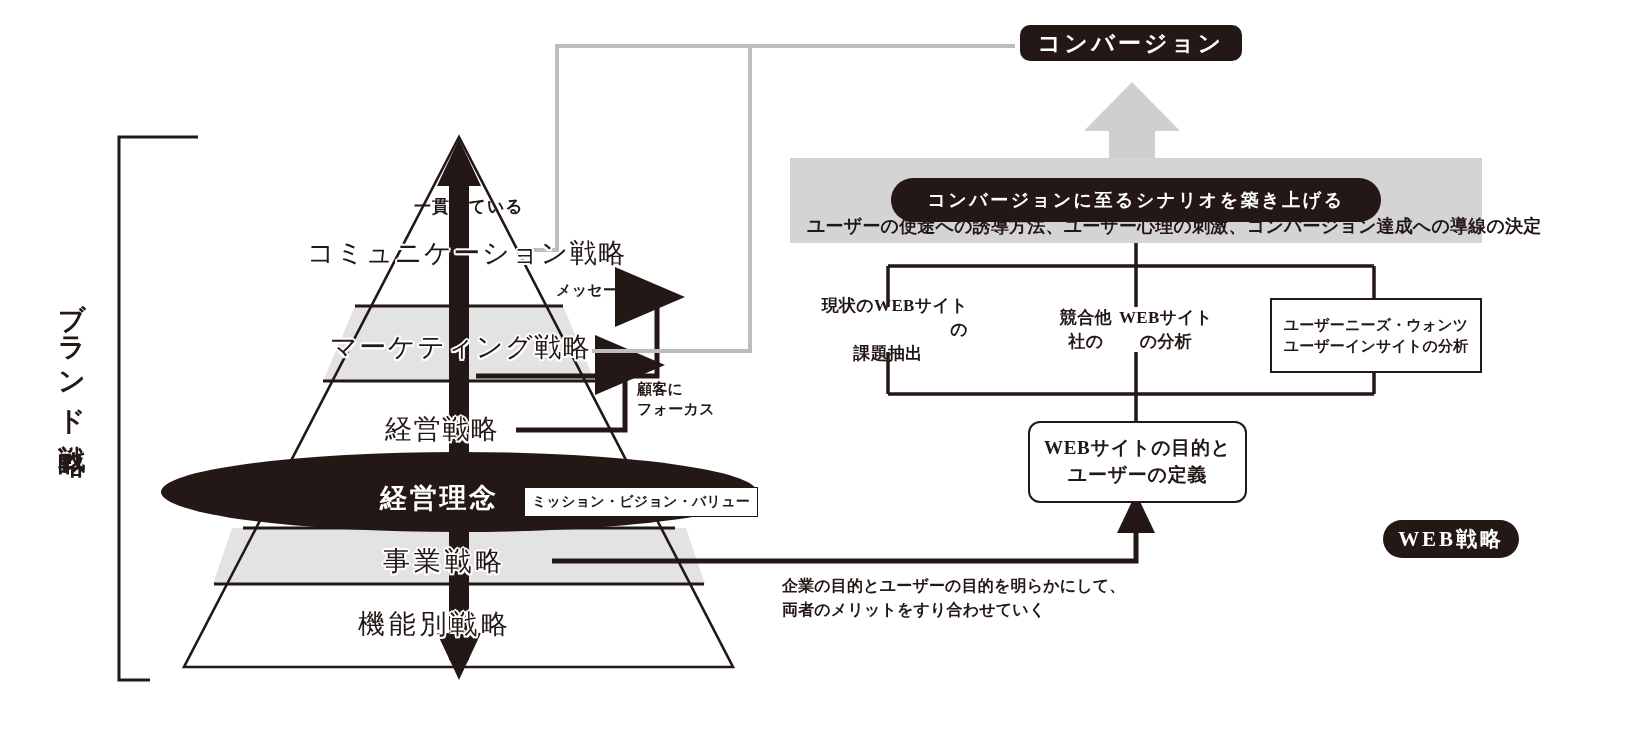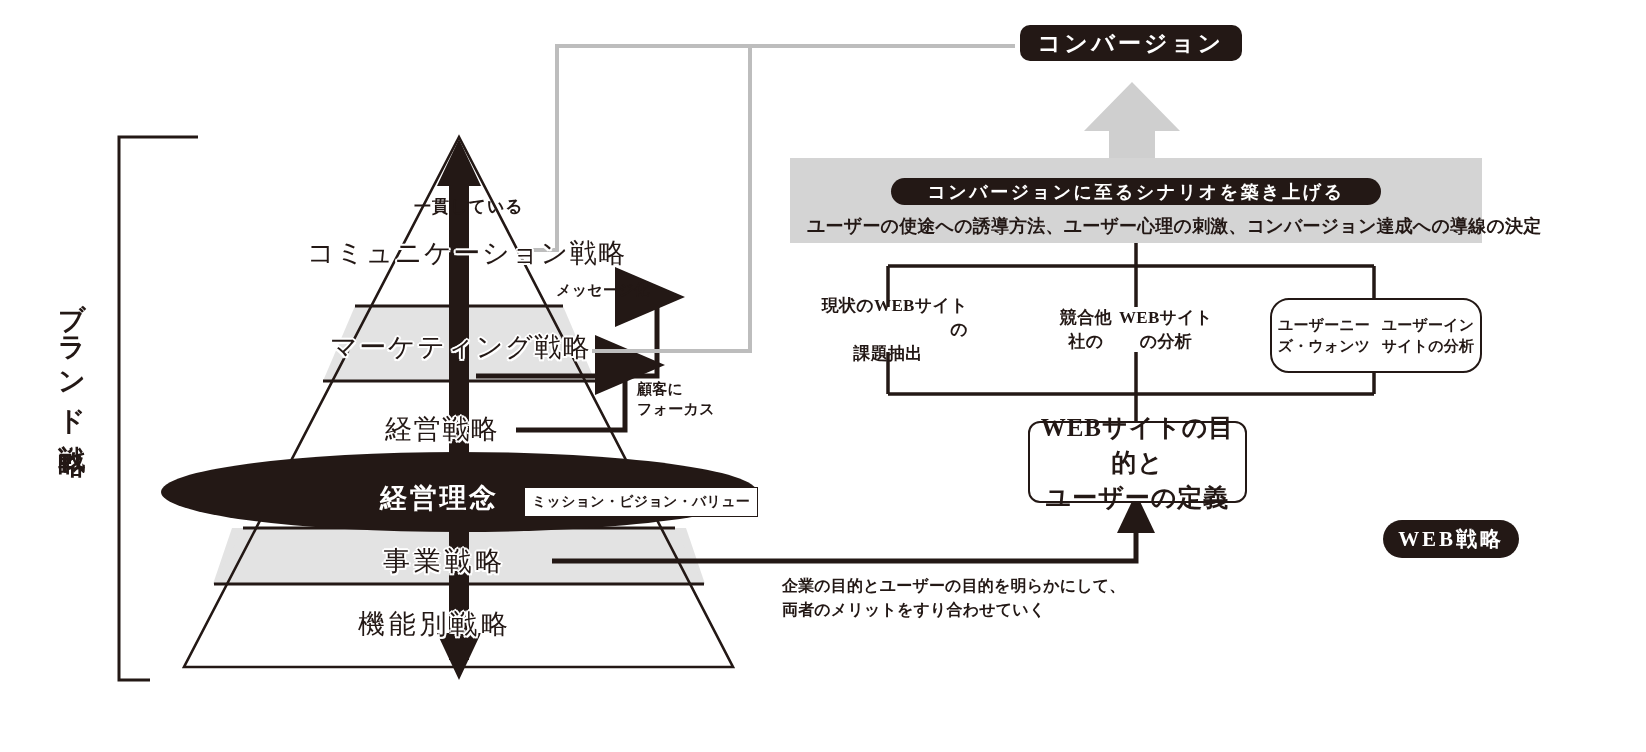--- a/index.html
+++ b/index.html
@@ -180,42 +180,42 @@
 
   <div class="lbl mincho small" style="left:637px;top:380px;">顧客に</div>
   <div class="lbl mincho small" style="left:637px;top:400px;">フォーカス</div>
 
   <div class="roundbox" style="left:1020px;top:25px;width:222px;height:36px;font-size:23px;">
     <span>コンバージョン</span>
   </div>
 
   <div class="greyband" style="left:790px;top:158px;width:692px;height:85px;"></div>
 
-  <div class="pill" style="left:891px;top:178px;width:490px;height:27px;font-size:18px;">
+  <div class="pill" style="left:891px;top:178px;width:490px;height:44px;font-size:18px;">
     <span>コンバージョンに至るシナリオを築き上げる</span>
   </div>
 
   <div class="lbl mincho" style="left:807px;top:215px;font-size:18px;letter-spacing:.01em;">ユーザーの使途への誘導方法、ユーザー心理の刺激、コンバージョン達成への導線の決定</div>
 
   <div class="plainbox" style="left:808px;top:307px;width:160px;height:46px;font-size:17px;flex-direction:column;text-align:right;">
     <span>現状のWEBサイトの</span>
     <span>課題抽出</span>
   </div>
 
   <div class="plainbox" style="left:1056px;top:307px;width:160px;height:46px;font-size:17px;flex-direction:row;">
     <span>競合他社の</span>
     <span>WEBサイトの分析</span>
   </div>
 
-  <div class="whitebox" style="left:1270px;top:298px;width:208px;height:71px;font-size:15px;flex-direction:row;letter-spacing:.01em;border-radius:19px;">
+  <div class="whitebox" style="left:1270px;top:298px;width:208px;height:71px;font-size:15px;flex-direction:column;letter-spacing:.01em;">
     <span>ユーザーニーズ・ウォンツ</span>
     <span>ユーザーインサイトの分析</span>
   </div>
 
-  <div class="roundwhite" style="left:1028px;top:421px;width:215px;height:78px;font-size:25px;flex-direction:column;">
+  <div class="roundwhite" style="left:1028px;top:421px;width:215px;height:78px;font-size:19px;flex-direction:column;">
     <span>WEBサイトの目的と</span>
     <span>ユーザーの定義</span>
   </div>
 
   <div class="lbl mincho" style="left:782px;top:600px;font-size:16px;letter-spacing:.01em;">両者のメリットをすり合わせていく</div>
   <div class="lbl mincho" style="left:782px;top:576px;font-size:16px;letter-spacing:.01em;">企業の目的とユーザーの目的を明らかにして、</div>
 
   <div class="pill" style="left:1383px;top:520px;width:136px;height:38px;font-size:21px;">
     <span>WEB戦略</span>
   </div>

